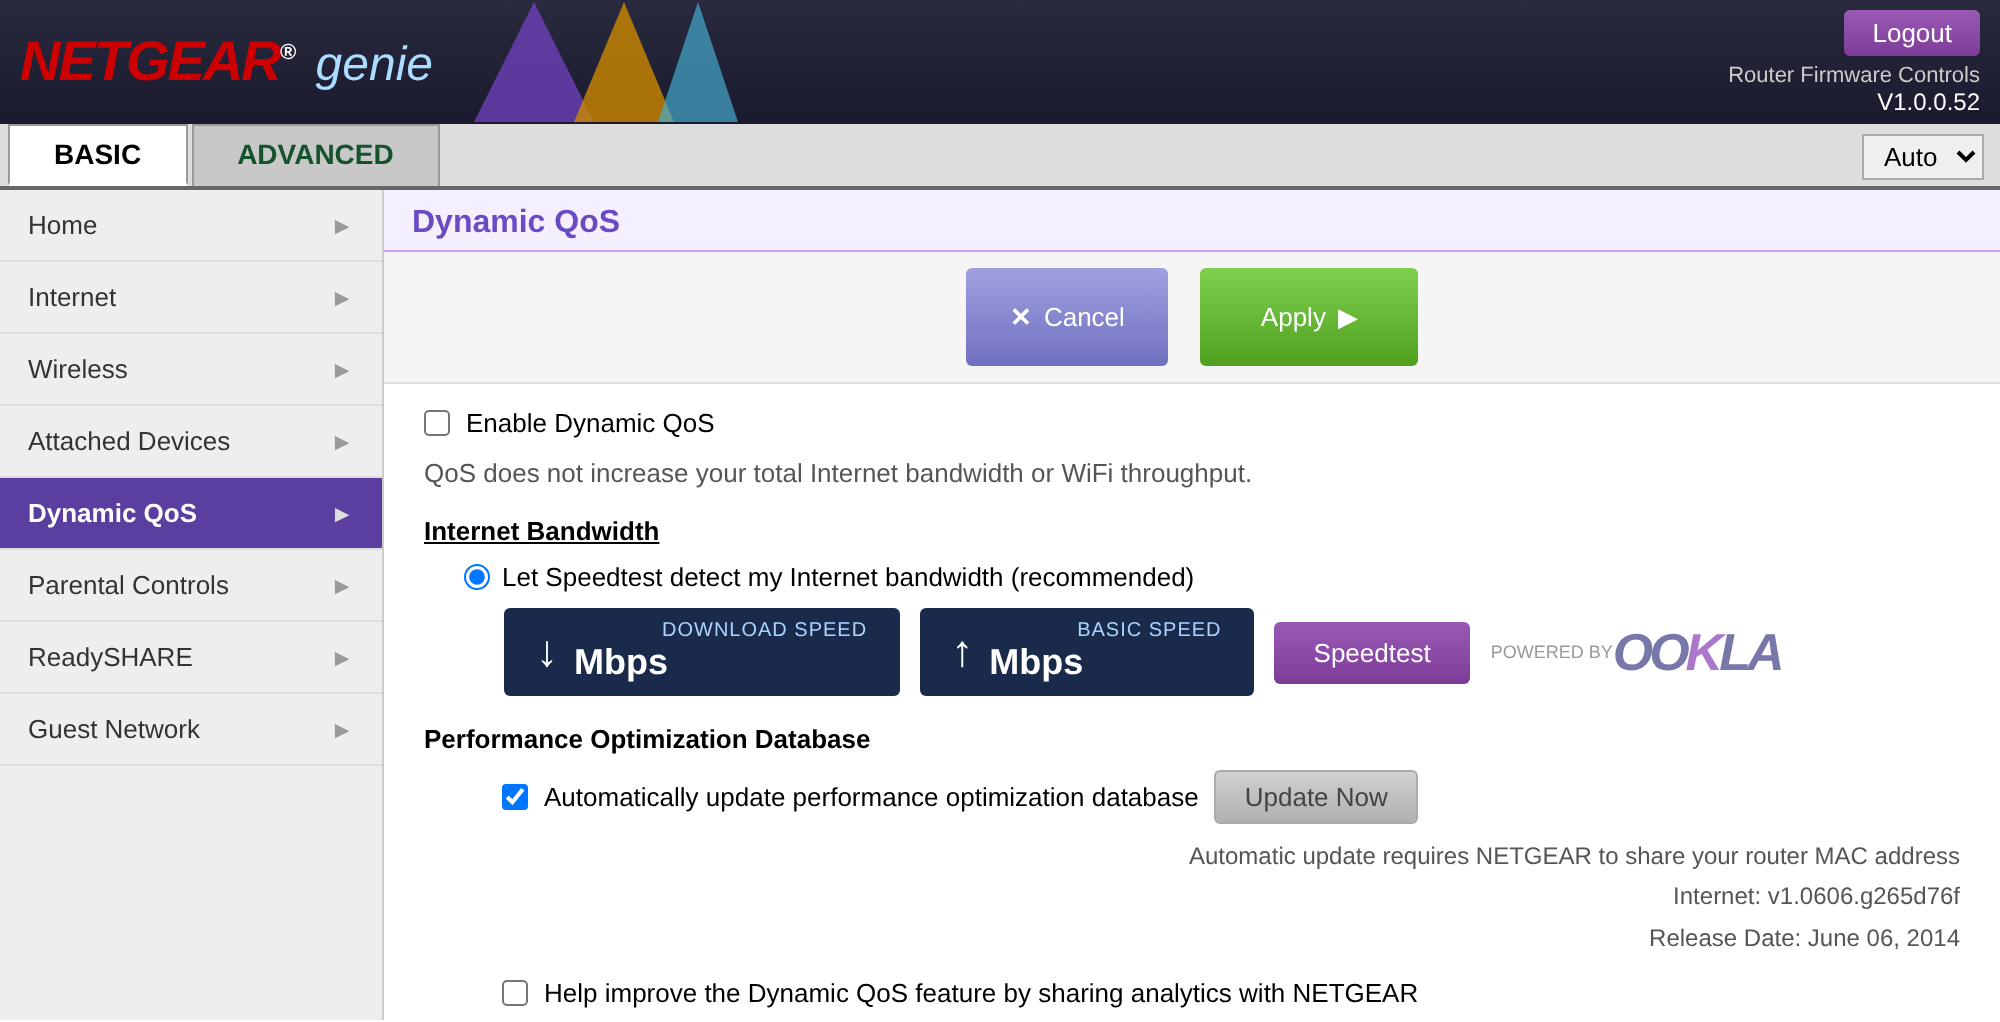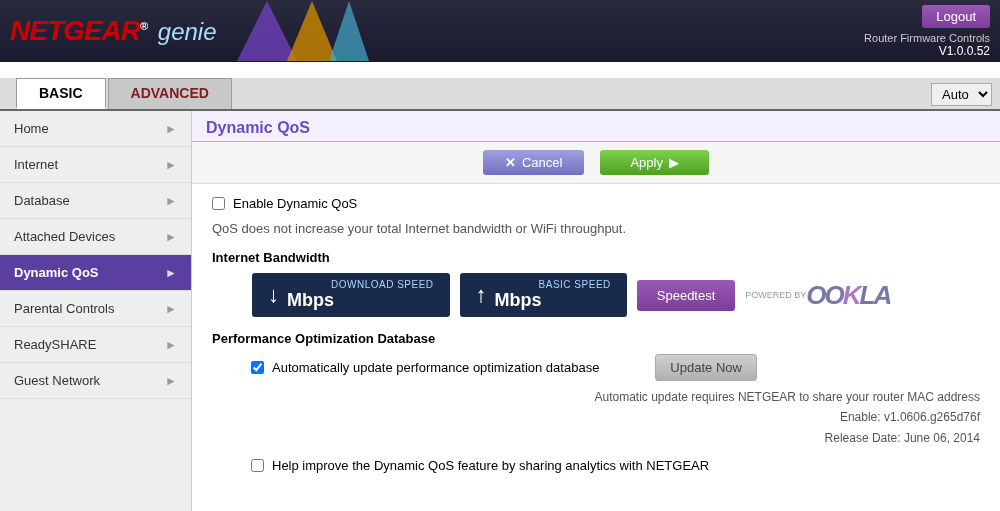--- a/index.html
+++ b/index.html
@@ -24,36 +24,35 @@
       cursor: pointer;
       font-size: 13px;
       margin-bottom: 4px;
     }
 
     
     #tab-bar {
       display: flex;
       align-items: flex-end;
       background: #ddd;
-      padding: 0 0 0 16px;
+      padding: 0 0 0 4px;
       border-bottom: 2px solid #666;
       justify-content: space-between;
-      margin-top: 16px;
     }
     .tabs-left { display: flex; }
     .tab {
       padding: 6px 22px;
       font-weight: bold;
       font-size: 14px;
       cursor: pointer;
       border: 1px solid #999;
       border-bottom: none;
       margin-right: 2px;
       background: #c8c8c8;
-      color: #7f1d1d;
+      color: #14532d;
     }
     .tab.active {
       background: #fff;
       border-bottom: 2px solid #fff;
       color: #000;
     }
     .auto-select {
       display: flex;
       align-items: center;
       margin-right: 8px;
@@ -132,21 +131,21 @@
       cursor: pointer;
       font-size: 13px;
       display: flex;
       align-items: center;
       gap: 6px;
     }
     .apply-btn {
       background: linear-gradient(to bottom, #80d050, #50a020);
       color: #fff;
       border: none;
-      padding: 5px 30px;
+      padding: 17px 30px;
       border-radius: 3px;
       cursor: pointer;
       font-size: 13px;
       display: flex;
       align-items: center;
       gap: 6px;
     }
 
     .content-body { padding: 12px 20px; }
 
@@ -159,20 +158,21 @@
     .info-text {
       color: #555;
       margin-bottom: 14px;
       font-size: 13px;
     }
 
     .section-title {
       font-weight: bold;
       margin-bottom: 8px;
       font-size: 13px;
+      text-decoration: underline;
     }
 
     .radio-row {
       display: flex;
       align-items: center;
       gap: 6px;
       margin-bottom: 8px;
       margin-left: 20px;
     }
 
@@ -227,21 +227,20 @@
       padding-left: 39px;
     }
     .update-btn {
       background: linear-gradient(to bottom, #d0d0d0, #b0b0b0);
       color: #444;
       border: 1px solid #aaa;
       padding: 5px 14px;
       border-radius: 3px;
       cursor: pointer;
       font-size: 13px;
-      margin-left: 48px;
     }
 
     .sub-info {
       margin-left: 28px;
       color: #555;
       font-size: 12px;
       line-height: 1.7;
       text-align: right;
     }
   </style>
@@ -287,21 +286,21 @@
   <div id="sidebar">
     <div class="sidebar-item">
       <span>Home</span>
       <span class="sidebar-arrow">►</span>
     </div>
     <div class="sidebar-item">
       <span>Internet</span>
       <span class="sidebar-arrow">►</span>
     </div>
     <div class="sidebar-item">
-      <span>Database</span>
+      <span>Wireless</span>
       <span class="sidebar-arrow">►</span>
     </div>
     <div class="sidebar-item">
       <span>Attached Devices</span>
       <span class="sidebar-arrow">►</span>
     </div>
     <div class="sidebar-item active">
       <span>Dynamic QoS</span>
       <span class="sidebar-arrow">►</span>
     </div>
@@ -337,20 +336,24 @@
 
       <div class="enable-row">
         <input type="checkbox" style="">
         <label>Enable Dynamic QoS</label>
       </div>
 
       <div class="info-text">QoS does not increase your total Internet bandwidth or WiFi throughput.</div>
 
       <div class="section-title">Internet Bandwidth</div>
 
+      <div class="radio-row">
+        <input type="radio" name="bandwidth" checked="" style="">
+        <label>Let Speedtest detect my Internet bandwidth (recommended)</label>
+      </div>
 
       <div class="speed-boxes">
         <div class="speed-box">
           <span style="font-size:22px;">↓</span>
           <div class="speed-text-area">
             <span class="speed-label">DOWNLOAD SPEED</span>
             <span class="speed-value">Mbps</span>
           </div>
         </div>
         <div class="speed-box">
@@ -372,21 +375,21 @@
         <div class="perf-title">Performance Optimization Database</div>
 
         <div class="checkbox-row">
           <input type="checkbox" checked="" style="">
           <label>Automatically update performance optimization database</label>
           <button class="update-btn">Update Now</button>
         </div>
 
         <div class="sub-info">
           <div>Automatic update requires NETGEAR to share your router MAC address</div>
-          <div>Enable: v1.0606.g265d76f</div>
+          <div>Internet: v1.0606.g265d76f</div>
           <div>Release Date: June 06, 2014</div>
         </div>
 
         <div class="checkbox-row" style="margin-top:10px;">
           <input type="checkbox" style="">
           <label>Help improve the Dynamic QoS feature by sharing analytics with NETGEAR</label>
         </div>
       </div>
 
     </div>

